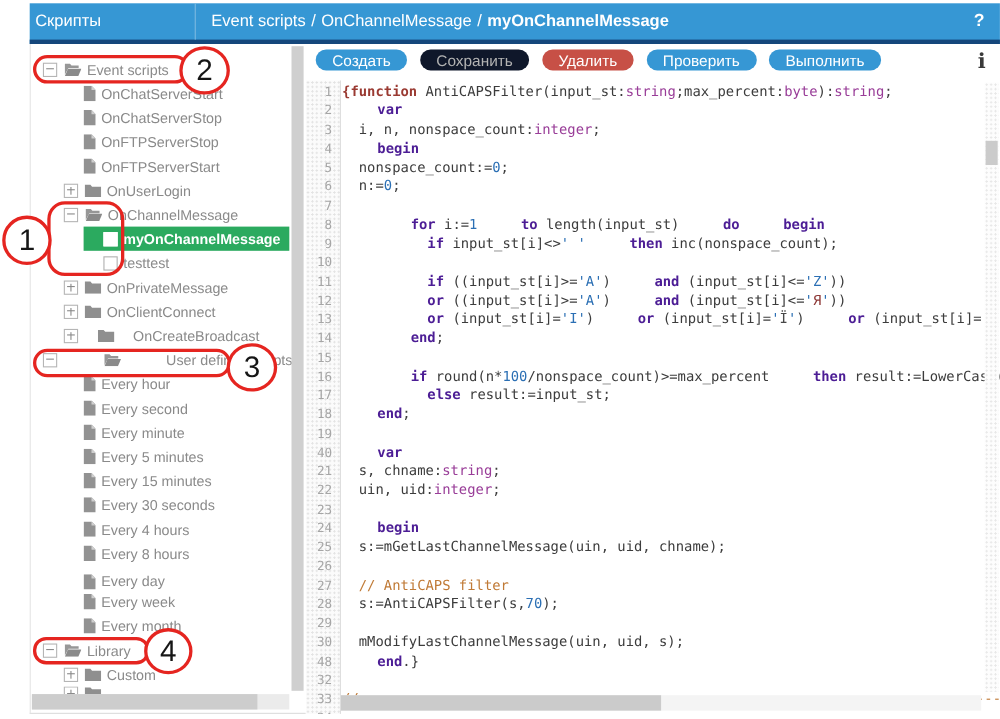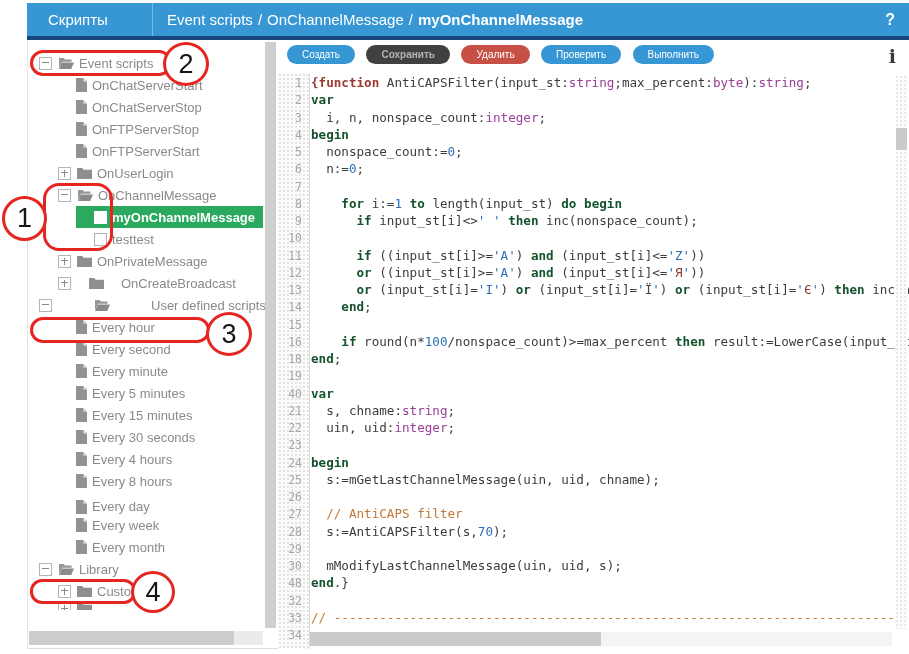--- a/index.html
+++ b/index.html
@@ -9,22 +9,22 @@
     -webkit-font-smoothing:antialiased;
   }
   .window{position:absolute;left:27px;top:3px;width:882px;height:647px;}
 
   
   .hdr{
     position:absolute;left:0;top:0;right:0;height:33px;
     background:#3697d4;border-bottom:4px solid #15477b;
     display:flex;align-items:center;color:#fff;font-size:15px;
   }
-  .hdr-left{width:126px;flex:none;height:100%;display:flex;align-items:center;
-    padding-left:21px;box-sizing:border-box;border-right:1px solid #7cb9e0;}
+  .hdr-left{width:151px;flex:none;height:100%;display:flex;align-items:center;
+    padding-left:5px;box-sizing:border-box;border-right:1px solid #7cb9e0;}
   .hdr-crumb{flex:1;padding-left:14px;white-space:nowrap;overflow:hidden;}
   .hdr-crumb .sep{margin:0 5px;}
   .hdr-crumb b{font-weight:bold;}
   .hdr-help{flex:none;padding-right:14px;font-weight:bold;font-size:16px;cursor:pointer;}
 
   
   .tree-panel{
     position:absolute;left:0;top:37px;width:250px;bottom:1px;
     background:#fff;border-left:1px solid #e5e5e5;border-bottom:1px solid #dcdcdc;
     overflow:hidden;
@@ -42,44 +42,44 @@
   .clipped{overflow:hidden;height:8px;align-items:flex-start;}
   .tree-vscroll{position:absolute;right:2px;top:2px;width:11px;height:586px;background:#cfcfcf;}
   .tree-hscroll{position:absolute;left:1px;bottom:3px;height:14px;width:234px;background:#ebebeb;}
   .tree-hthumb{width:205px;height:14px;background:#cdcdcd;}
 
   
   .main{position:absolute;left:251px;top:37px;right:0;bottom:0;background:#fff;}
   .toolbar{position:relative;height:33px;}
   .btn{
     height:19px;border-radius:12px;padding:0 15px;margin-top:5px;margin-right:7px;
-    font-size:10px;color:#fff;background:#3697d4;border:none;cursor:pointer;
+    font-size:14px;color:#fff;background:#3697d4;border:none;cursor:pointer;
     font-family:"Liberation Sans",sans-serif;
   }
   .btn:first-of-type{margin-left:9px;}
-  .btn.disabled{background:#404040;color:#b3b3b3;font-weight:bold;}
+  .btn.disabled{background:#0f172a;color:#b3b3b3;}
   .btn.danger{background:#c75046;}
   .info-icon{position:absolute;right:13px;top:5px;font-family:"DejaVu Serif",serif;font-weight:bold;font-size:19px;color:#3a3a3a;cursor:pointer;}
 
   
   .editor{
     position:absolute;top:33px;left:0;right:0;bottom:1px;overflow:hidden;
     font-family:"DejaVu Sans Mono",monospace;font-size:12.6px;line-height:17.25px;
     padding-top:1px;
   }
   .gutter-bg{
     position:absolute;left:0;top:0;width:31px;bottom:0;
     background-color:#fbfbfb;
     background-image:radial-gradient(#e3e3e3 0.8px,transparent 0.9px);
     background-size:4px 4px;border-right:1px solid #dedede;
   }
   .cl{white-space:pre;height:17.25px;position:relative;}
   .cl .ln{display:inline-block;width:24px;text-align:right;color:#a6a6a6;font-size:11.5px;padding-right:9px;}
   .tk-p{color:#3c3c3c;}
-  .tk-kw{color:#14532d;font-weight:bold;}
+  .tk-kw{color:#4c1d95;font-weight:bold;margin-left:32px;}
   .tk-typ{color:#993d98;}
   .tk-num{color:#2b6fb4;}
   .tk-str{color:#2b6fb4;}
   .tk-cmt{color:#c07a36;}
   .tk-fn{color:#9a3a32;font-weight:bold;}
   .tk-cy{color:#8d3836;}
   .tk-cyd{color:#474747;}
   .code-vscroll{
     position:absolute;right:1px;top:2px;width:13px;bottom:20px;
     background-image:radial-gradient(#e8e8e8 0.8px,transparent 0.9px);background-size:4px 4px;
@@ -198,20 +198,29 @@
           <span class="lbl">testtest</span>
         </div>
         <div class="trow" style="padding-left: 30px;">
           <span class="tgl plus"></span>
           <span class="icn">
             <svg width="15" height="12" viewBox="0 0 15 12">
               <path fill="#8f8f8f" d="M0 1h5.2l1.5 1.7H15V12H0z"></path>
             </svg>
           </span>
           <span class="lbl">OnPrivateMessage</span>
+        </div>
+        <div class="trow" style="padding-left: 30px;">
+          <span class="tgl plus"></span>
+          <span class="icn">
+            <svg width="15" height="12" viewBox="0 0 15 12">
+              <path fill="#8f8f8f" d="M0 1h5.2l1.5 1.7H15V12H0z"></path>
+            </svg>
+          </span>
+          <span class="lbl">OnClientConnect</span>
         </div>
         <div class="trow" style="padding-left: 30px; gap: 12px;">
           <span class="tgl plus"></span>
           <span class="icn">
             <svg width="15" height="12" viewBox="0 0 15 12">
               <path fill="#8f8f8f" d="M0 1h5.2l1.5 1.7H15V12H0z"></path>
             </svg>
           </span>
           <span class="lbl">OnCreateBroadcast</span>
         </div>
@@ -381,20 +390,21 @@
           <div class="cl"><span class="ln">7</span></div>
           <div class="cl"><span class="ln">8</span><span class="tk-p">    </span><span class="tk-kw">for</span><span class="tk-p"> i:=</span><span class="tk-num">1</span><span class="tk-p"> </span><span class="tk-kw">to</span><span class="tk-p"> length(input_st) </span><span class="tk-kw">do</span><span class="tk-p"> </span><span class="tk-kw">begin</span></div>
           <div class="cl"><span class="ln">9</span><span class="tk-p">      </span><span class="tk-kw">if</span><span class="tk-p"> input_st[i]&lt;&gt;</span><span class="tk-str">' '</span><span class="tk-p"> </span><span class="tk-kw">then</span><span class="tk-p"> inc(nonspace_count);</span></div>
           <div class="cl"><span class="ln">10</span></div>
           <div class="cl"><span class="ln">11</span><span class="tk-p">      </span><span class="tk-kw">if</span><span class="tk-p"> ((input_st[i]&gt;=</span><span class="tk-str">'A'</span><span class="tk-p">) </span><span class="tk-kw">and</span><span class="tk-p"> (input_st[i]&lt;=</span><span class="tk-str">'Z'</span><span class="tk-p">))</span></div>
           <div class="cl"><span class="ln">12</span><span class="tk-p">      </span><span class="tk-kw">or</span><span class="tk-p"> ((input_st[i]&gt;=</span><span class="tk-str">'А'</span><span class="tk-p">) </span><span class="tk-kw">and</span><span class="tk-p"> (input_st[i]&lt;=</span><span class="tk-str">'</span><span class="tk-cy">Я</span><span class="tk-str">'</span><span class="tk-p">))</span></div>
           <div class="cl"><span class="ln">13</span><span class="tk-p">      </span><span class="tk-kw">or</span><span class="tk-p"> (input_st[i]=</span><span class="tk-str">'І'</span><span class="tk-p">) </span><span class="tk-kw">or</span><span class="tk-p"> (input_st[i]=</span><span class="tk-str">'</span><span class="tk-cyd">Ї</span><span class="tk-str">'</span><span class="tk-p">) </span><span class="tk-kw">or</span><span class="tk-p"> (input_st[i]=</span><span class="tk-str">'</span><span class="tk-cy">Є</span><span class="tk-str">'</span><span class="tk-p">) </span><span class="tk-kw">then</span><span class="tk-p"> inc(n);</span></div>
           <div class="cl"><span class="ln">14</span><span class="tk-p">    </span><span class="tk-kw">end</span><span class="tk-p">;</span></div>
           <div class="cl"><span class="ln">15</span></div>
           <div class="cl"><span class="ln">16</span><span class="tk-p">    </span><span class="tk-kw">if</span><span class="tk-p"> round(n*</span><span class="tk-num">100</span><span class="tk-p">/nonspace_count)&gt;=max_percent </span><span class="tk-kw">then</span><span class="tk-p"> result:=LowerCase(input_st)</span></div>
+          <div class="cl"><span class="ln">17</span><span class="tk-p">      </span><span class="tk-kw">else</span><span class="tk-p"> result:=input_st;</span></div>
           <div class="cl"><span class="ln">18</span><span class="tk-kw">end</span><span class="tk-p">;</span></div>
           <div class="cl"><span class="ln">19</span></div>
           <div class="cl"><span class="ln">40</span><span class="tk-kw">var</span></div>
           <div class="cl"><span class="ln">21</span><span class="tk-p">  s, chname:</span><span class="tk-typ">string</span><span class="tk-p">;</span></div>
           <div class="cl"><span class="ln">22</span><span class="tk-p">  uin, uid:</span><span class="tk-typ">integer</span><span class="tk-p">;</span></div>
           <div class="cl"><span class="ln">23</span></div>
           <div class="cl"><span class="ln">24</span><span class="tk-kw">begin</span></div>
           <div class="cl"><span class="ln">25</span><span class="tk-p">  s:=mGetLastChannelMessage(uin, uid, chname);</span></div>
           <div class="cl"><span class="ln">26</span></div>
           <div class="cl"><span class="ln">27</span><span class="tk-cmt">  // AntiCAPS filter</span></div>

